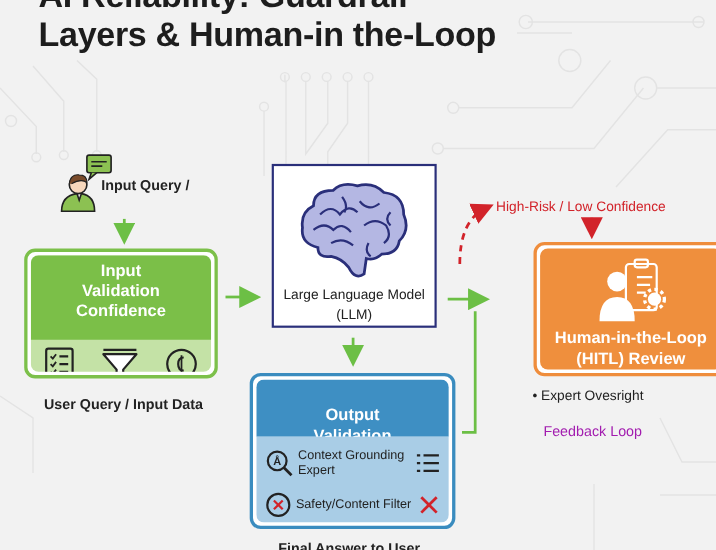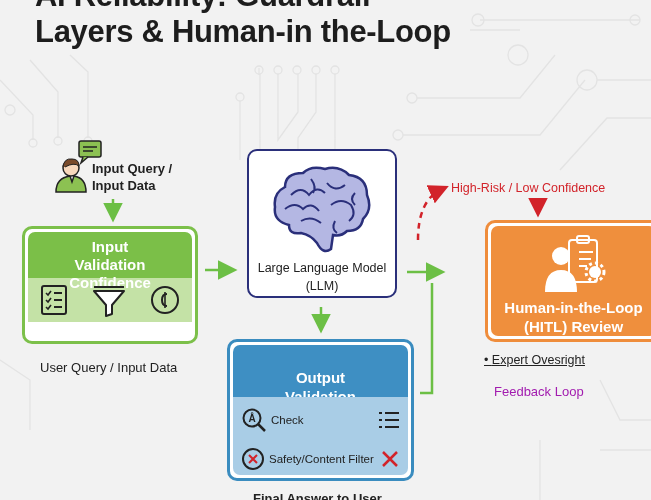--- a/index.html
+++ b/index.html
@@ -5,37 +5,37 @@
   html,body{margin:0;padding:0;}
   body{width:651px;height:500px;overflow:hidden;background:#f2f2f2;font-family:"Liberation Sans",sans-serif;position:relative;}
   .bg{position:absolute;left:0;top:0;width:651px;height:500px;}
   .abs{position:absolute;}
   .title{left:35px;top:-22px;font-size:31px;font-weight:bold;color:#1d1d1d;line-height:36px;letter-spacing:-0.3px;}
   .lbl{font-size:13px;color:#222;line-height:17px;}
   .bold{font-weight:bold;}
   
   .inbox{left:22px;top:226px;width:176px;height:118px;border:3px solid #7cc04a;border-radius:10px;background:#fff;box-sizing:border-box;padding:3px;}
   .inbox .inner{width:100%;height:100%;border-radius:7px;overflow:hidden;}
-  .inbox .head{background:#7bbf48;color:#fff;font-weight:bold;font-size:15px;text-align:center;line-height:18px;height:46px;padding-top:6px;box-sizing:border-box;}
+  .inbox .head{background:#7bbf48;color:#fff;font-weight:bold;font-size:15px;text-align:center;line-height:18px;height:77px;padding-top:6px;box-sizing:border-box;}
   .inbox .foot{background:#c4e2a6;height:calc(100% - 62px);display:flex;justify-content:space-around;align-items:center;}
   
-  .llm{left:247px;top:149px;width:150px;height:149px;border:2.5px solid #2a2f7a;border-radius:10px;background:#fff;box-sizing:border-box;text-decoration:underline;}
+  .llm{left:247px;top:149px;width:150px;height:149px;border:2.5px solid #2a2f7a;border-radius:0;background:#fff;box-sizing:border-box;text-decoration:underline;}
   .llm .txt{position:absolute;left:0;right:0;top:108px;text-align:center;font-size:12.5px;color:#222;line-height:18px;}
   
   .outbox{left:227px;top:339px;width:187px;height:142px;border:3px solid #3a8cbf;border-radius:10px;background:#fff;box-sizing:border-box;padding:3px;}
   .outbox .inner{width:100%;height:100%;border-radius:7px;overflow:hidden;}
   .outbox .head{background:#3e8fc3;color:#fff;font-weight:bold;font-size:15px;text-align:center;line-height:19px;height:52px;padding-top:23px;box-sizing:border-box;}
   .outbox .foot{background:#a9cde6;height:calc(100% - 52px);position:relative;}
   .row{position:absolute;left:8px;right:8px;display:flex;align-items:center;font-size:11.5px;color:#222;line-height:14px;}
   
   .hitl{left:452px;top:220px;width:177px;height:122px;border:3px solid #ef8d3c;border-radius:10px;background:#fff;box-sizing:border-box;padding:3px;margin-left:33px;}
   .hitl .inner{width:100%;height:100%;background:#ef8f3d;border-radius:7px;position:relative;}
   .hitl .txt{position:absolute;left:0;right:0;top:72px;text-align:center;color:#fff;font-weight:bold;font-size:15px;line-height:19px;}
   .red{color:#d2232a;font-weight:normal;font-size:12.5px;}
-  ul.bul{margin:0;padding:0;list-style:none;font-size:12.5px;color:#222;line-height:16px;text-decoration:underline;}
+  ul.bul{margin:0;padding:0;list-style:none;font-size:12.5px;color:#222;line-height:16px;}
   ul.bul li::before{content:"• ";}
 </style>
 </head>
 <body>
 
 <svg class="bg" viewBox="0 0 651 500">
   <g fill="none" stroke="#e3e3e3" stroke-width="1.3">
     <path d="M0 80 L33 115 L33 140"></path>
       <circle cx="33" cy="143" r="4"></circle>
     <path d="M30 60 L58 92 L58 138"></path>
@@ -77,21 +77,20 @@
   <rect x="27" y="1" width="22" height="16" rx="2" fill="#8cc152" stroke="#222" stroke-width="1.5"></rect>
   <path d="M31 17 L29 23 L36 17" fill="#8cc152" stroke="#222" stroke-width="1.5"></path>
   <line x1="31" y1="7" x2="45" y2="7" stroke="#222" stroke-width="1.5"></line>
   <line x1="31" y1="11" x2="41" y2="11" stroke="#222" stroke-width="1.5"></line>
   <path d="M4 52 Q4 38 18 36 L20 42 L22 36 Q34 38 34 52 Z" fill="#8cc152" stroke="#222" stroke-width="1.5"></path>
   <circle cx="19" cy="28" r="8" fill="#f7d7bc" stroke="#222" stroke-width="1.5"></circle>
   <path d="M11 27 Q12 18 20 19 Q27 19 27 26 Q22 22 13 27" fill="#7a4b2b" stroke="#222" stroke-width="1"></path>
 </svg>
 <div class="abs lbl bold" style="left:92px;top:160px;font-weight:600">
   <div>Input Query /</div>
-  <div>Input Data</div>
 </div>
 
 <svg class="bg" viewBox="0 0 651 500">
   <defs>
     <marker id="ag" markerWidth="8" markerHeight="8" refX="5" refY="4" orient="auto">
         <path d="M0 0 L8 4 L0 8 Z" fill="#6cbf45"></path>
       </marker>
     <marker id="ar" markerWidth="8" markerHeight="8" refX="5" refY="4" orient="auto">
         <path d="M0 0 L8 4 L0 8 Z" fill="#d2232a"></path>
       </marker>
@@ -122,21 +121,21 @@
         <path d="M2 4 H32 M2 8 H32 L20 22 L20 31 L14 33 L14 22 Z" fill="#fff" stroke="#222" stroke-width="2" stroke-linejoin="round"></path>
       </svg>
       <svg width="30" height="30">
         <circle cx="15" cy="15" r="13" fill="none" stroke="#222" stroke-width="2"></circle>
         <path d="M17 9 Q12 9 12 15 Q12 21 17 21" fill="none" stroke="#222" stroke-width="2"></path>
         <line x1="15" y1="7" x2="15" y2="23" stroke="#222" stroke-width="1.6"></line>
       </svg>
     </div>
   </div>
 </div>
-<div class="abs lbl bold" style="left:40px;top:359px;font-weight:400">User Query / Input Data</div>
+<div class="abs lbl bold" style="left:40px;top:359px;font-weight:700">User Query / Input Data</div>
 
 <div class="abs llm">
   <svg class="abs" style="left:22px;top:14px" width="102" height="88">
     <path d="M18 60 Q2 56 4 42 Q2 28 14 22 Q14 8 32 8 Q40 0 54 4 Q68 0 78 10 Q96 12 96 30 Q102 44 92 54 Q90 66 76 66 Q70 72 62 70 L60 84 Q52 90 46 78 Q40 70 30 68 Q18 70 18 60 Z" fill="#b4b7e3" stroke="#2a2f7a" stroke-width="2.5"></path>
     <path d="M20 30 Q30 20 38 30 Q46 20 54 28 M14 44 Q24 36 32 44 Q40 36 48 46 M56 18 Q64 28 74 20 M60 40 Q70 32 80 40 Q86 50 78 56 M30 56 Q40 50 50 58 M64 56 Q60 64 66 68 M40 14 Q46 22 42 28 M84 28 Q78 34 84 40" fill="none" stroke="#2a2f7a" stroke-width="2"></path>
   </svg>
   <div class="txt">
     <div>Large Language Model</div>
     <div>(LLM)</div>
   </div>
@@ -149,21 +148,22 @@
       <div>Validation</div>
     </div>
     <div class="foot">
       <div class="row" style="top:10px">
         <svg width="26" height="26">
           <circle cx="11" cy="11" r="8.5" fill="none" stroke="#222" stroke-width="2"></circle>
           <line x1="17" y1="17" x2="24" y2="24" stroke="#222" stroke-width="2.5"></line>
           <text x="11" y="15" font-size="10" text-anchor="middle" font-weight="bold" fill="#222">Å</text>
         </svg>
         <div style="margin-left:4px;flex:1">
-          <div>Check</div>
+          <div>Context Grounding</div>
+          <div>Expert</div>
         </div>
         <svg width="22" height="22">
           <path d="M1 4 H4 M7 4 H21 M1 11 H4 M7 11 H21 M1 18 H4 M7 18 H21" stroke="#222" stroke-width="2"></path>
         </svg>
       </div>
       <div class="row" style="top:50px">
         <svg width="24" height="24">
           <circle cx="12" cy="12" r="10" fill="none" stroke="#222" stroke-width="2"></circle>
           <path d="M8 8 L16 16 M16 8 L8 16" stroke="#d2232a" stroke-width="2"></path>
         </svg>

